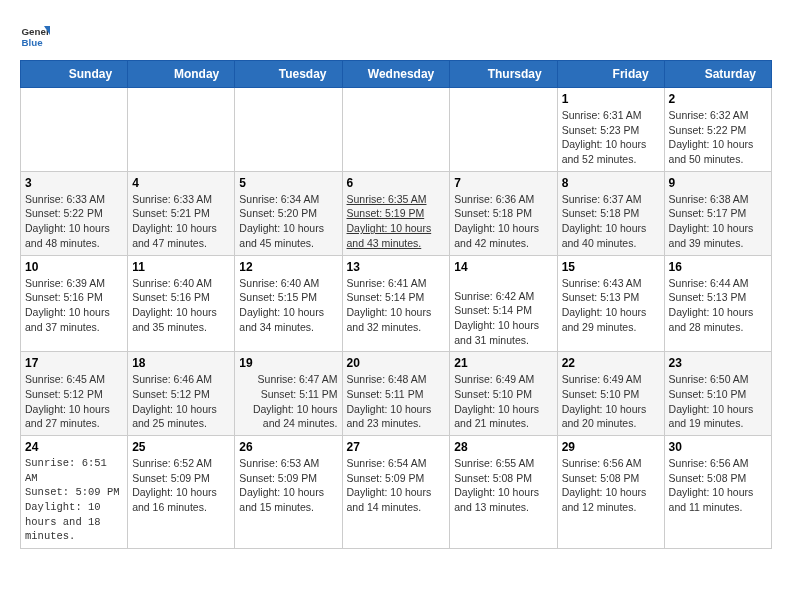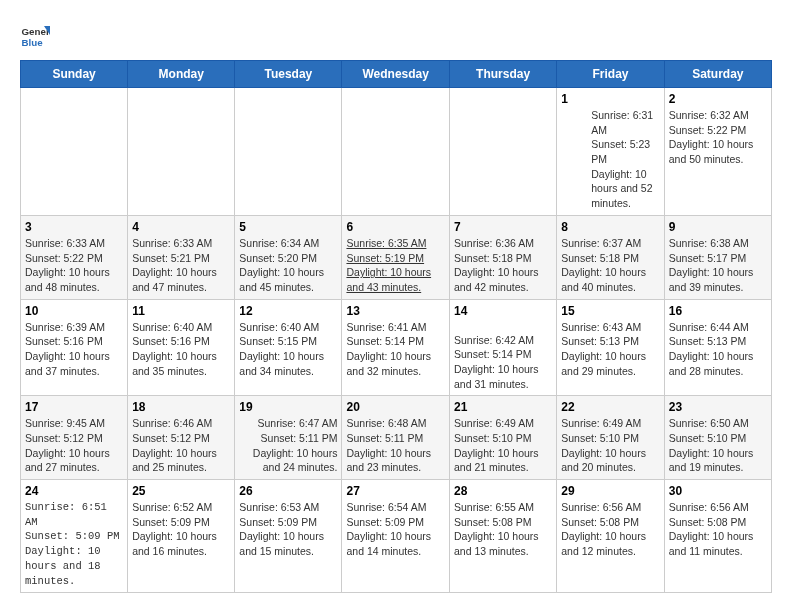--- a/index.html
+++ b/index.html
@@ -38,22 +38,22 @@
       color: #555;
     }
     .calendar {
       width: 100%;
       border-collapse: collapse;
       font-size: 11px;
     }
     .calendar th {
       background: #2a6ebb;
       color: #fff;
-      padding: 6px 8px;
-      text-align: center;
+      padding: 6px 15px;
+      text-align: right;
       font-size: 12px;
       border: 1px solid #1a5aaa;
     }
     .calendar td {
       border: 1px solid #ccc;
       vertical-align: top;
       padding: 4px;
       min-height: 80px;
       width: 108px;
       background: #fff;
@@ -107,21 +107,21 @@
   </thead>
   <tbody id="calendar-body">
   <tr>
         <td class="empty-cell"></td>
         <td class="empty-cell"></td>
         <td class="empty-cell"></td>
         <td class="empty-cell"></td>
         <td class="empty-cell"></td>
         <td>
           <span class="day-number">1</span>
-          <div class="day-info" style="white-space: pre-line; margin-left: 30px;">Sunrise: 6:31 AM
+          <div class="day-info" style="white-space: pre-line;">Sunrise: 6:31 AM
 Sunset: 5:23 PM
 Daylight: 10 hours and 52 minutes.</div>
         </td>
         <td>
           <span class="day-number">2</span>
           <div class="day-info" style="white-space: pre-line;">Sunrise: 6:32 AM
 Sunset: 5:22 PM
 Daylight: 10 hours and 50 minutes.</div>
         </td>
       </tr>
@@ -209,21 +209,21 @@
         <td>
           <span class="day-number">16</span>
           <div class="day-info" style="white-space: pre-line;">Sunrise: 6:44 AM
 Sunset: 5:13 PM
 Daylight: 10 hours and 28 minutes.</div>
         </td>
       </tr>
       <tr>
         <td>
           <span class="day-number">17</span>
-          <div class="day-info" style="white-space: pre-line;">Sunrise: 9:45 AM
+          <div class="day-info" style="white-space: pre-line;">Sunrise: 6:45 AM
 Sunset: 5:12 PM
 Daylight: 10 hours and 27 minutes.</div>
         </td>
         <td>
           <span class="day-number">18</span>
           <div class="day-info" style="white-space: pre-line;">Sunrise: 6:46 AM
 Sunset: 5:12 PM
 Daylight: 10 hours and 25 minutes.</div>
         </td>
         <td>

